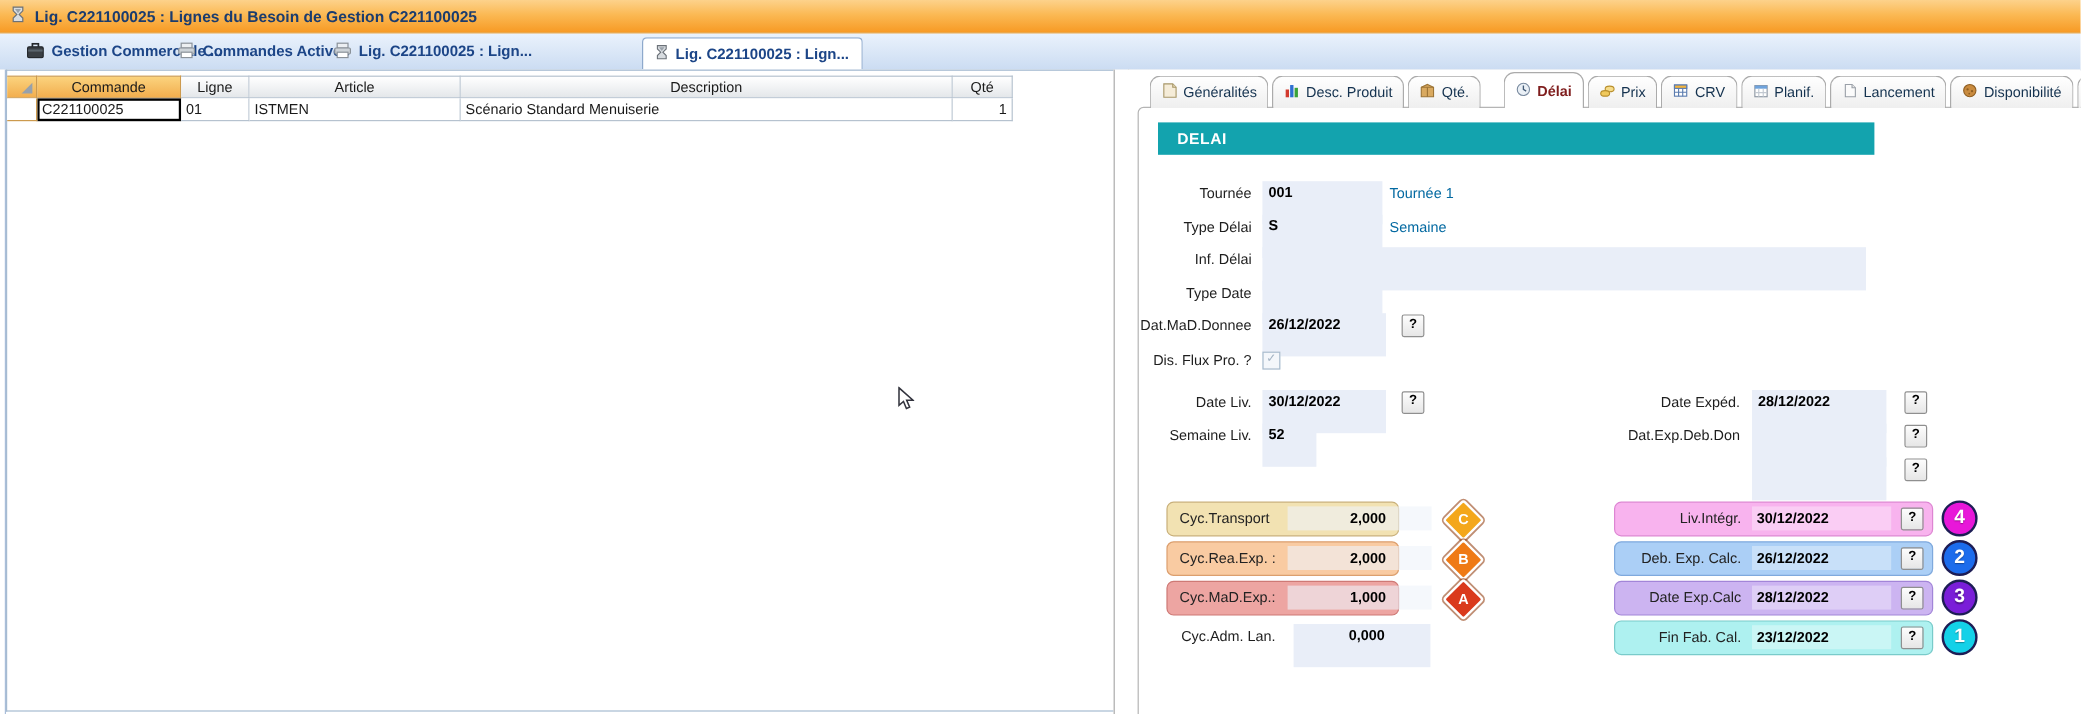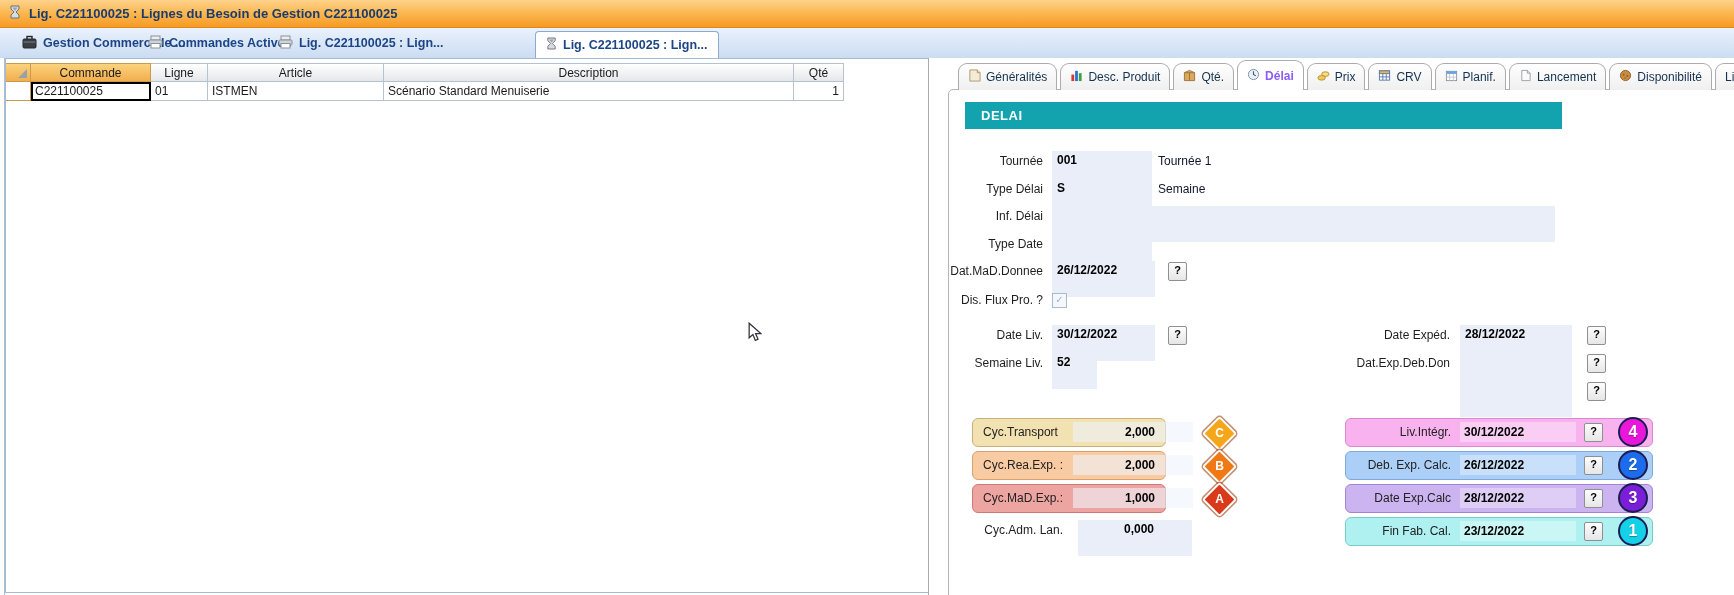--- a/index.html
+++ b/index.html
@@ -42,53 +42,53 @@
   .g-row .w-qte{text-align:right;}
   .g-cell.focus{border:2px solid #000;line-height:15px;padding:0 2px;}
   .tri{position:absolute;right:3px;bottom:3px;width:0;height:0;
     border-left:9px solid transparent;border-bottom:9px solid #97A1AC;}
 
   
   .dtabs{position:absolute;left:18px;top:2px;height:30px;display:flex;align-items:flex-end;z-index:3;}
   .dtab{display:flex;align-items:center;gap:5px;height:26px;padding:0 9px;margin-right:3px;
     border:1px solid #ABABAB;border-bottom:none;border-radius:9px 9px 0 0;
     background:linear-gradient(#FFFFFF,#EFEFEF);white-space:nowrap;color:#14324F;}
-  .dtab.active{font-weight:bold;height:29px;background:#fff;color:#8b5cf6;}
+  .dtab.active{font-weight:bold;height:29px;background:#fff;color:#7f1d1d;margin-left:16px;}
   .dtab svg{flex:0 0 auto;}
 
   
   .content-box{position:absolute;left:8px;top:31px;right:-6px;bottom:-8px;background:#fff;
     border:1px solid #B5B5B5;border-radius:5px;}
   .delai-hd{position:absolute;left:25px;top:44px;width:597px;height:27px;background:#13A3AE;
     color:#fff;font-weight:bold;font-size:13px;line-height:27px;padding-left:16px;box-sizing:border-box;letter-spacing:.5px;}
 
   
   .pr{position:absolute;left:0;right:13px;height:20px;}
   .lab{position:absolute;left:0;width:103px;text-align:right;line-height:20px;color:#1e1e1e;}
   .lab-r{position:absolute;left:300px;width:210px;text-align:right;line-height:20px;color:#1e1e1e;}
   .fld{position:absolute;top:0;height:36px;background:#E9EEF8;line-height:19px;
     padding:0 5px;box-sizing:border-box;font-weight:bold;color:#000;}
-  .desc{position:absolute;left:218px;line-height:20px;color:#0f172a;}
+  .desc{position:absolute;left:218px;line-height:20px;color:#0369a1;}
   .qbtn{position:absolute;top:1px;width:17px;height:17px;border:1px solid #8F8F8F;border-radius:2px;
     background:linear-gradient(#FDFDFD,#E6E6E6);font-weight:bold;font-size:11px;text-align:center;line-height:15px;color:#000;}
   .cb{position:absolute;left:112px;top:3px;width:13px;height:13px;border:1px solid #A8BBCE;
     background:#F4F7FB;color:#A4B4C4;font-size:10px;line-height:12px;text-align:center;}
 
   
   .crow{position:absolute;left:32px;width:194px;height:29px;border:1.5px solid;border-radius:6px;box-sizing:border-box;padding-left:23px;}
   .cyc-lab{position:absolute;left:10px;line-height:26px;color:#222;}
   .cyc-val{position:absolute;left:100px;top:3px;width:120px;height:20px;background:rgba(238,243,250,.6);
     font-weight:bold;text-align:right;padding-right:38px;box-sizing:border-box;line-height:20px;color:#000;}
   .diamond{position:absolute;left:234px;top:2px;width:21px;height:21px;transform:rotate(45deg);
     border:2px solid #fff;border-radius:3px;box-shadow:0 0 0 1.5px rgba(140,50,0,.55);box-sizing:content-box;}
   .diamond i{position:absolute;inset:0;transform:rotate(-45deg);font-style:normal;color:#fff;
     font-weight:bold;font-size:12px;text-align:center;line-height:21px;}
 
   
-  .drow{position:absolute;left:405px;width:308px;height:29px;border:1.5px solid;border-radius:6px;box-sizing:border-box;}
+  .drow{position:absolute;left:405px;width:266px;height:29px;border:1.5px solid;border-radius:6px;box-sizing:border-box;}
   .d-lab{position:absolute;left:0;width:105px;text-align:right;line-height:26px;color:#222;}
   .d-val{position:absolute;left:114px;top:3px;width:116px;height:20px;background:rgba(255,255,255,.35);
     font-weight:bold;line-height:20px;padding-left:4px;box-sizing:border-box;color:#000;}
   .d-q{left:238px;top:4px;}
   .ball{position:absolute;left:272px;top:-2px;width:30px;height:30px;border-radius:50%;
     border:2px solid #1d1d55;box-sizing:border-box;color:#fff;font-weight:bold;font-size:16px;
     text-align:center;line-height:25px;text-shadow:0 1px 1px rgba(0,0,0,.35);}
 
   .cursor{position:absolute;left:748px;top:322px;z-index:9;}
 </style>

